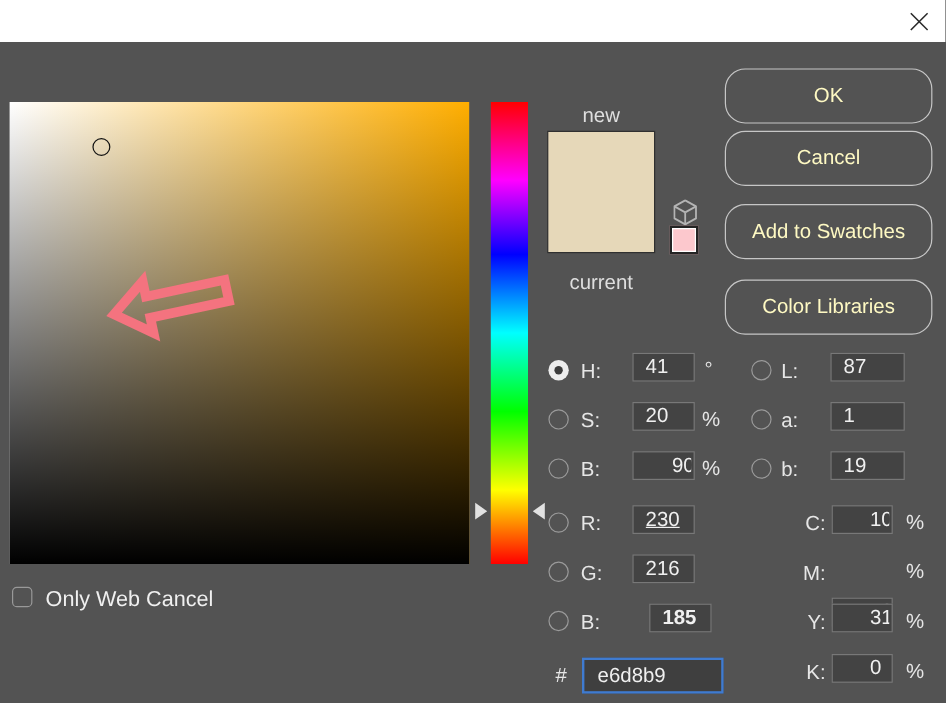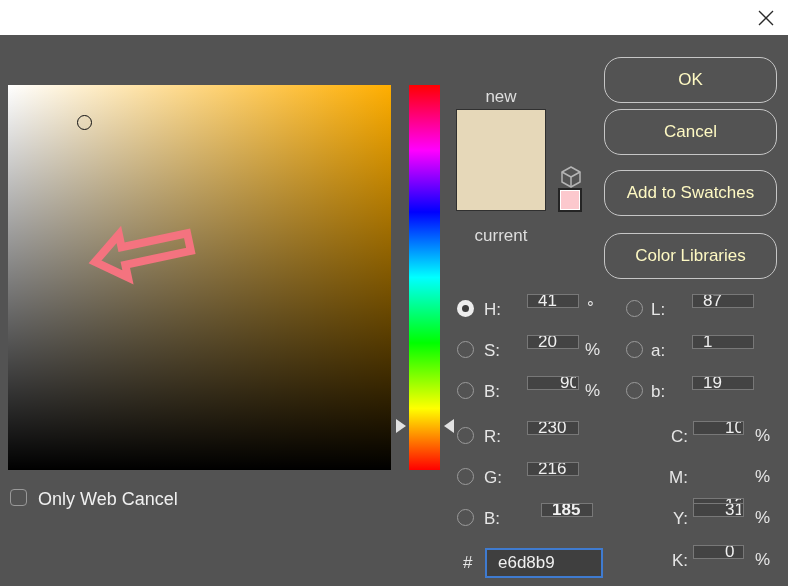--- a/index.html
+++ b/index.html
@@ -48,21 +48,21 @@
     color:#fef9c3;font-size:17px;font-family:inherit;cursor:pointer;padding:0;
   }
 
   .radio{position:absolute;width:17px;height:17px;border-radius:50%;border:1.5px solid #9a9a9a;background:transparent;box-sizing:border-box;cursor:pointer;}
   .radio.sel{border:none;background:#ededed;}
   .radio.sel::after{content:"";position:absolute;left:5px;top:5px;width:7px;height:7px;background:#3c3c3c;border-radius:50%;}
 
   .flabel{position:absolute;color:#e6e6e6;font-size:17px;}
   .flabel.ra{text-align:right;}
   .fbox{
-    position:absolute;height:14px;box-sizing:border-box;
+    position:absolute;height:24px;box-sizing:border-box;
     background:#434343;border:1px solid #787878;
     color:#f0f0f0;font-size:17px;font-family:inherit;padding:0 2px 0 10px;outline:none;
   }
   .fbox.w52{width:52px;}
   .fbox.w62{width:62px;}
   .fbox.w51{width:51px;padding-left:31px;}
   .fbox.hex{
     width:118px;height:30px;background:#3f3f3f;
     border:2px solid var(--focus-border,#3f7bd0);padding-left:11px;
   }

